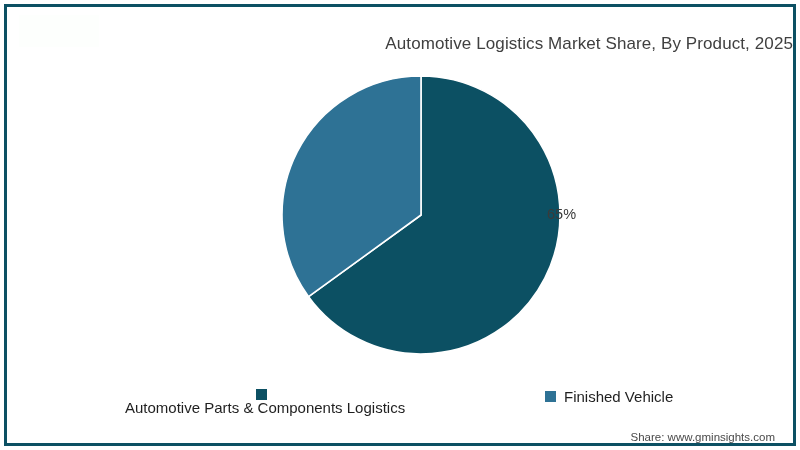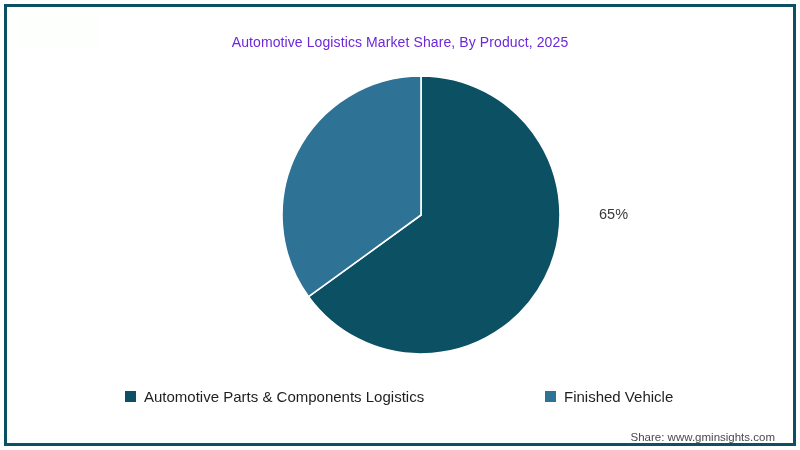--- a/index.html
+++ b/index.html
@@ -21,61 +21,61 @@
     height: 442px;
     box-sizing: border-box;
     border: 3px solid #0c5063;
     background: #ffffff;
   }
   #chart-title {
     position: absolute;
     left: 0;
     right: 0;
     top: 27px;
-    text-align: center;
-    font-size: 14px;
-    color: #6d28d9;
+    text-align: right;
+    font-size: 17px;
+    color: #404040;
     letter-spacing: 0.1px;
     white-space: nowrap;
   }
   #pie-wrap {
     position: absolute;
     left: 268px;
     top: 62px;
     width: 292px;
     height: 292px;
   }
   #pie-svg {
     display: block;
     width: 292px;
     height: 292px;
   }
   #value-label-65 {
     position: absolute;
-    left: 592px;
+    left: 540px;
     top: 199px;
     font-size: 14.5px;
     color: #3a3a3a;
     white-space: nowrap;
   }
   #legend {
     position: absolute;
     left: 0;
     right: 0;
     top: 382px;
     height: 22px;
   }
   .legend-item {
     position: absolute;
     top: 0;
     display: flex;
     align-items: center;
     white-space: nowrap;
   }
-  .legend-item.series-0 { left: 118px; }
+  .legend-item.series-0 { left: 118px; flex-direction: column; }
   .legend-item.series-1 { left: 538px; }
   .legend-swatch {
     width: 11px;
     height: 11px;
     flex: 0 0 auto;
     margin-right: 8px;
   }
   .legend-label {
     font-size: 15px;
     color: #1f1f1f;

